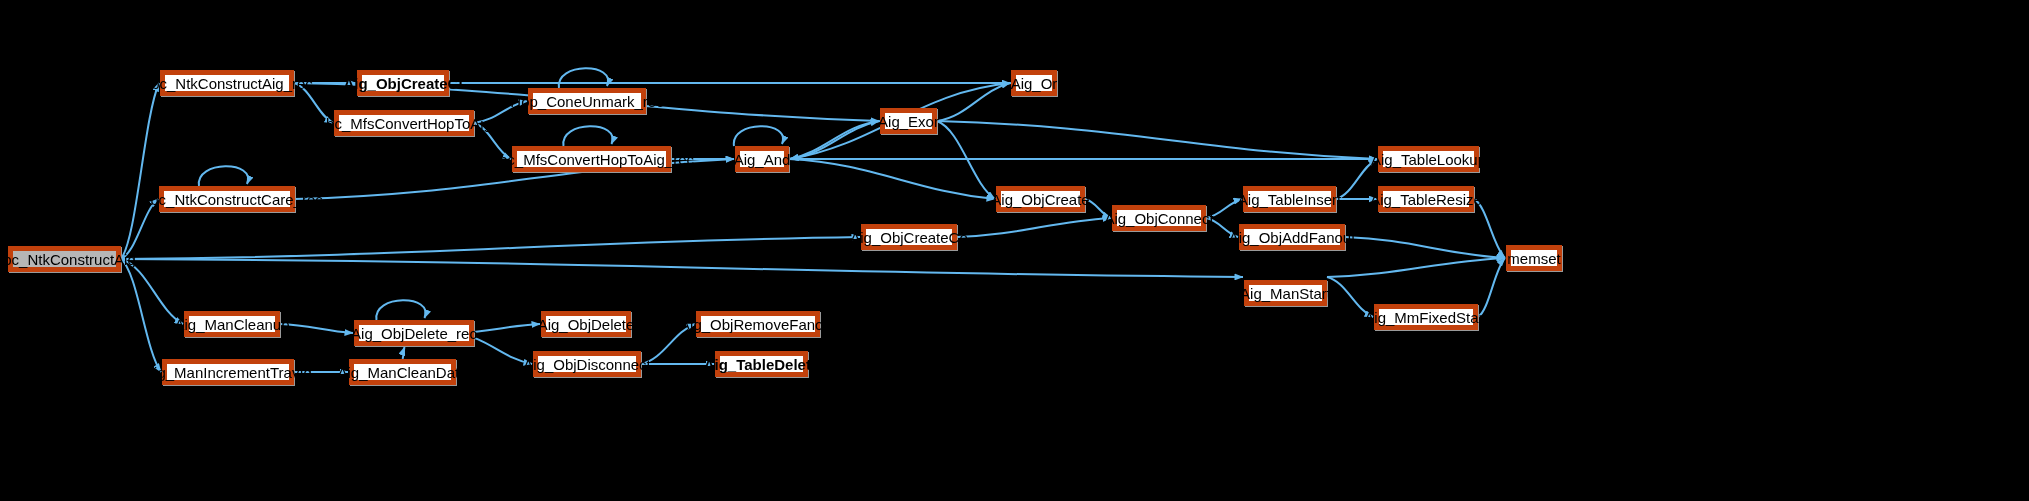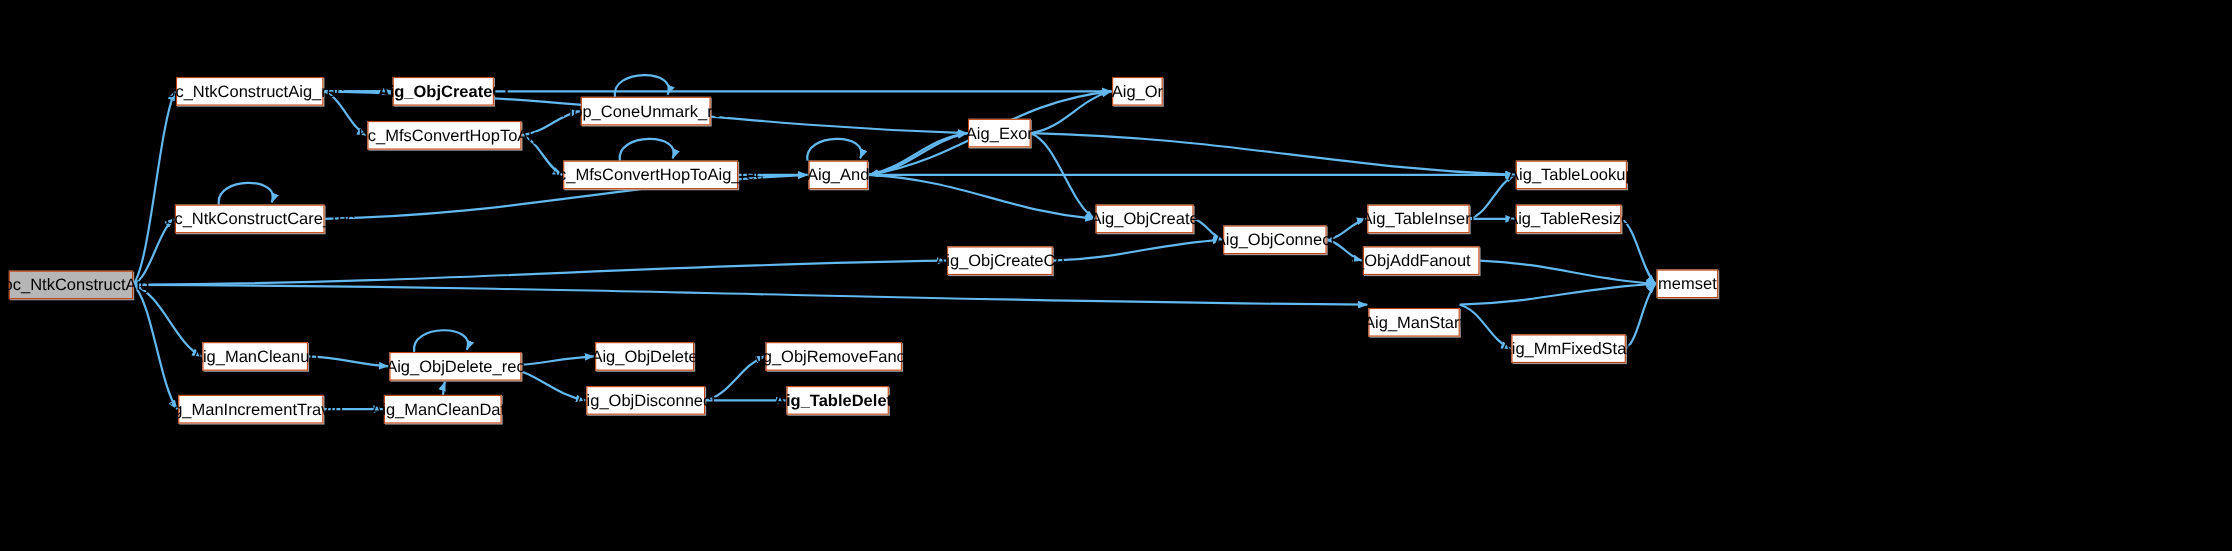--- a/index.html
+++ b/index.html
@@ -1,19 +1,19 @@
 <!DOCTYPE html>
 <html><head>
 <meta charset="utf-8">
 <style>
   html,body{margin:0;padding:0;background:#000;}
   #canvas{position:relative;width:2029px;height:501px;background:#000;overflow:hidden;
           font-family:"Liberation Sans","DejaVu Sans",sans-serif;}
   svg.edges{position:absolute;left:0;top:0;width:2029px;height:501px;pointer-events:none;}
-  .node{position:absolute;box-sizing:border-box;background:#fff;border:1px solid #c2410c;
+  .node{position:absolute;box-sizing:border-box;background:#fff;border:5px solid #c2410c;
         color:#000;font-size:15px;line-height:1;display:flex;align-items:center;
         justify-content:center;white-space:nowrap;padding:0 7px;height:26px;
         box-shadow:1px 1px 0 #9a9a9a;}
   .node.root{background:#b6b6b6;}
   .node span{display:block;}
 </style>
 </head>
 <body>
 
 <div id="canvas">
@@ -107,21 +107,21 @@
       </div>
       <div class="node" style="left: 861px; top: 224px; width: 96px;">
         <span>Aig_ObjCreateCo</span>
       </div>
       <div class="node" style="left: 1112px; top: 205px; width: 94px;">
         <span>Aig_ObjConnect</span>
       </div>
       <div class="node" style="left: 1243px; top: 186px; width: 93px;">
         <span>Aig_TableInsert</span>
       </div>
-      <div class="node" style="left: 1239px; top: 224px; width: 106px; justify-content: flex-end;">
+      <div class="node" style="left: 1239px; top: 224px; width: 106px;">
         <span>Aig_ObjAddFanout</span>
       </div>
       <div class="node" style="left: 1378px; top: 146px; width: 101px;">
         <span>Aig_TableLookup</span>
       </div>
       <div class="node" style="left: 1378px; top: 186px; width: 96px;">
         <span>Aig_TableResize</span>
       </div>
       <div class="node" style="left: 1506px; top: 245px; width: 56px;">
         <span>memset</span>

